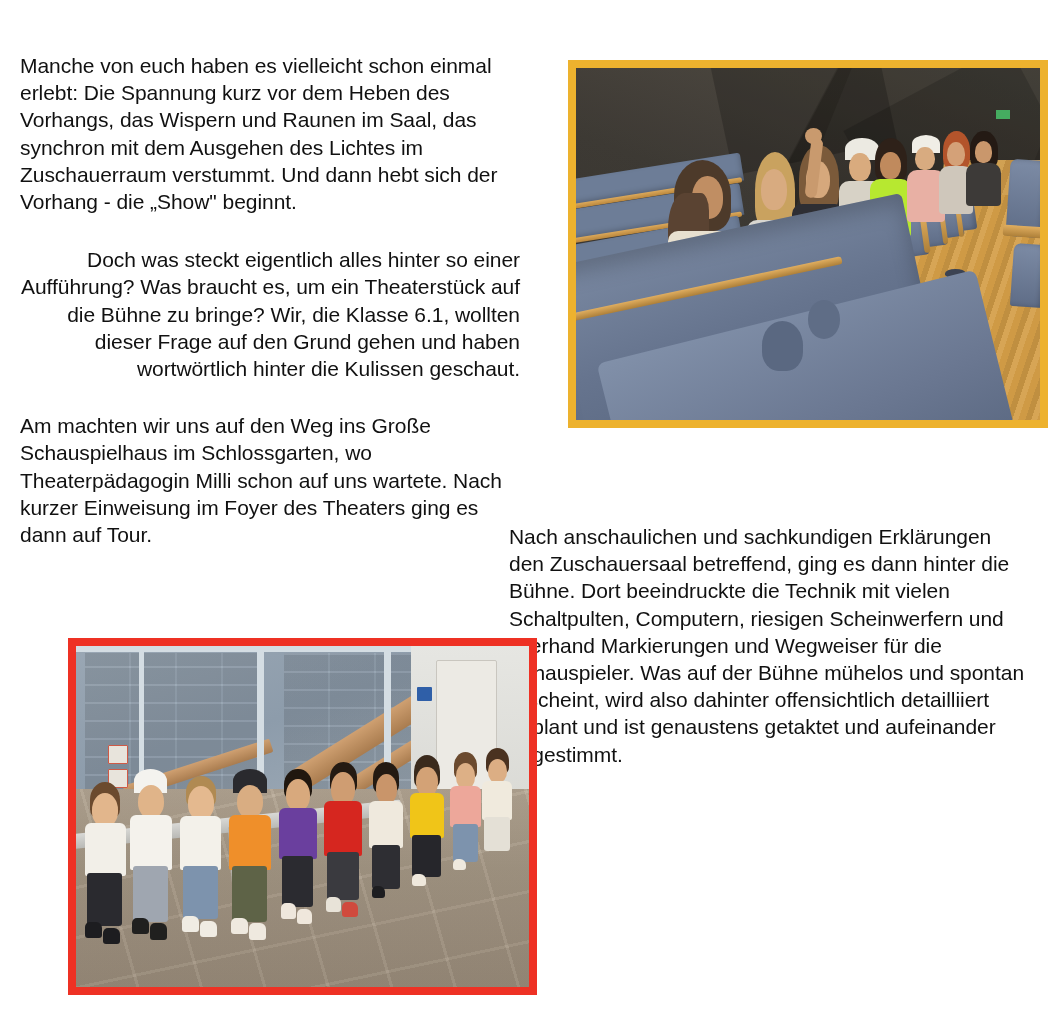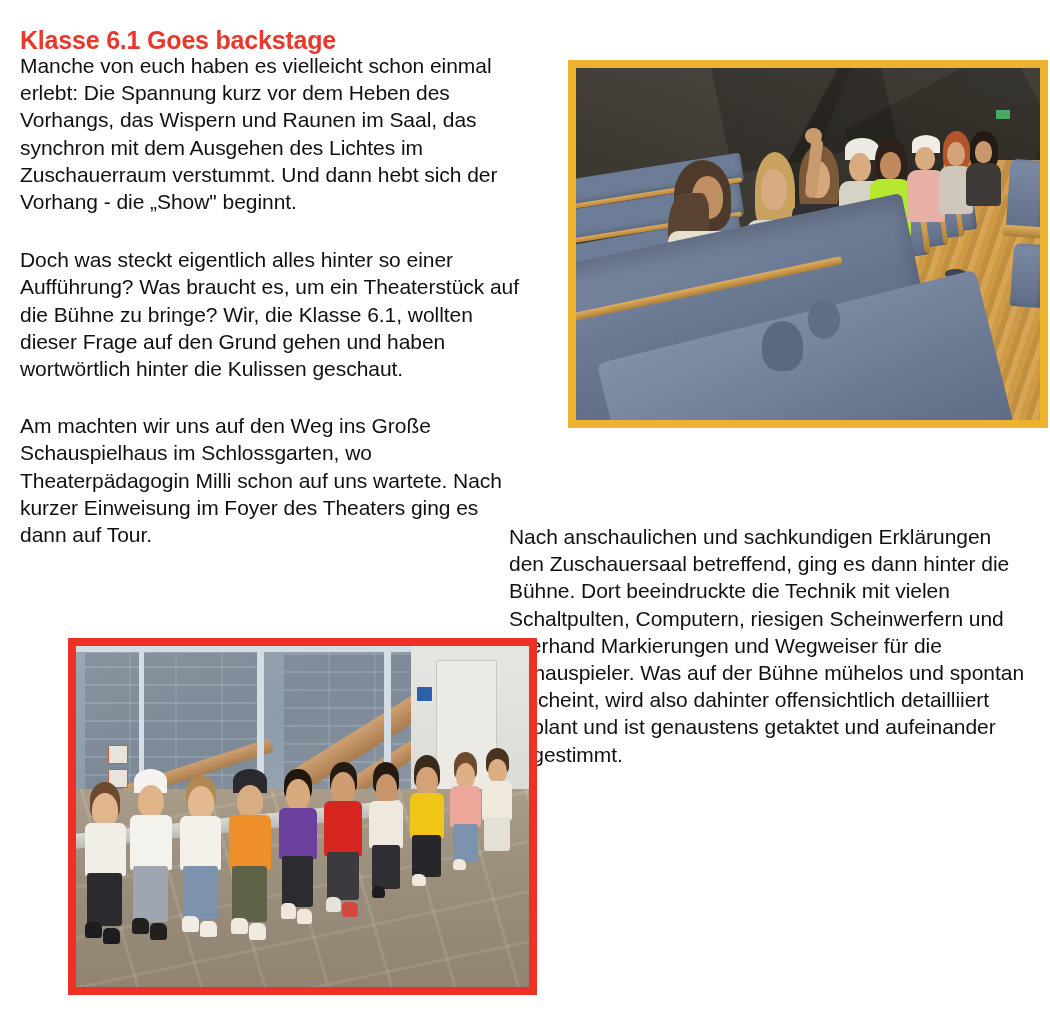--- a/index.html
+++ b/index.html
@@ -50,21 +50,21 @@
   }
 
   .para {
     font-size: 21px;
     line-height: 27.2px;
     color: #111111;
     margin: 0 0 26px 0;
     white-space: pre-line;
     letter-spacing: -0.05px;
   }
-  .para.p2 { margin-top: 31px; }
+  .para.p2 { margin-top: 31px; text-align: right; }
   .para.p3 { margin-top: 30px; }
   .para.rp2 { margin-top: 41px; }
 
   
   .photo {
     position: absolute;
     box-sizing: border-box;
     overflow: hidden;
   }
   .photo-gold {
@@ -249,21 +249,20 @@
   .kid .k-cap  { position: absolute; border-radius: 50% 50% 0 0; }
   .kid .k-body { position: absolute; border-radius: 6px 6px 2px 2px; }
   .kid .k-legs { position: absolute; border-radius: 3px; }
   .kid .k-shoe { position: absolute; border-radius: 5px 6px 3px 3px; }
 </style>
 </head>
 <body>
 
 <div class="page">
 
-  <h1 class="doc-title">Klasse 6.1 Goes backstage</h1>
 
   <div class="col-left">
     <p class="para p1">Manche von euch haben es vielleicht schon einmal erlebt: Die Spannung kurz vor dem Heben des Vorhangs, das Wispern und Raunen im Saal, das synchron mit dem Ausgehen des Lichtes im Zuschauerraum verstummt. Und dann hebt sich der Vorhang -  die „Show" beginnt.</p>
     <p class="para p2">Doch was steckt eigentlich alles hinter so einer Aufführung? Was braucht es, um ein Theaterstück auf die Bühne zu bringe? Wir, die Klasse 6.1, wollten dieser Frage auf den Grund gehen und haben wortwörtlich hinter die Kulissen geschaut.</p>
     <p class="para p3">Am machten wir uns auf den Weg ins Große Schauspielhaus im Schlossgarten, wo Theaterpädagogin Milli schon auf uns wartete. Nach kurzer  Einweisung im Foyer des Theaters ging es dann auf Tour.</p>
   </div>
 
   <div class="col-right-text">
     <p class="para rp2">Nach anschaulichen und sachkundigen Erklärungen den Zuschauersaal betreffend, ging es dann hinter die Bühne. Dort beeindruckte die Technik mit vielen Schaltpulten, Computern, riesigen Scheinwerfern und allerhand Markierungen und Wegweiser für die Schauspieler. Was auf der Bühne mühelos und spontan erscheint, wird also dahinter offensichtlich detailliiert geplant und ist genaustens getaktet und aufeinander abgestimmt.</p>
   </div>

